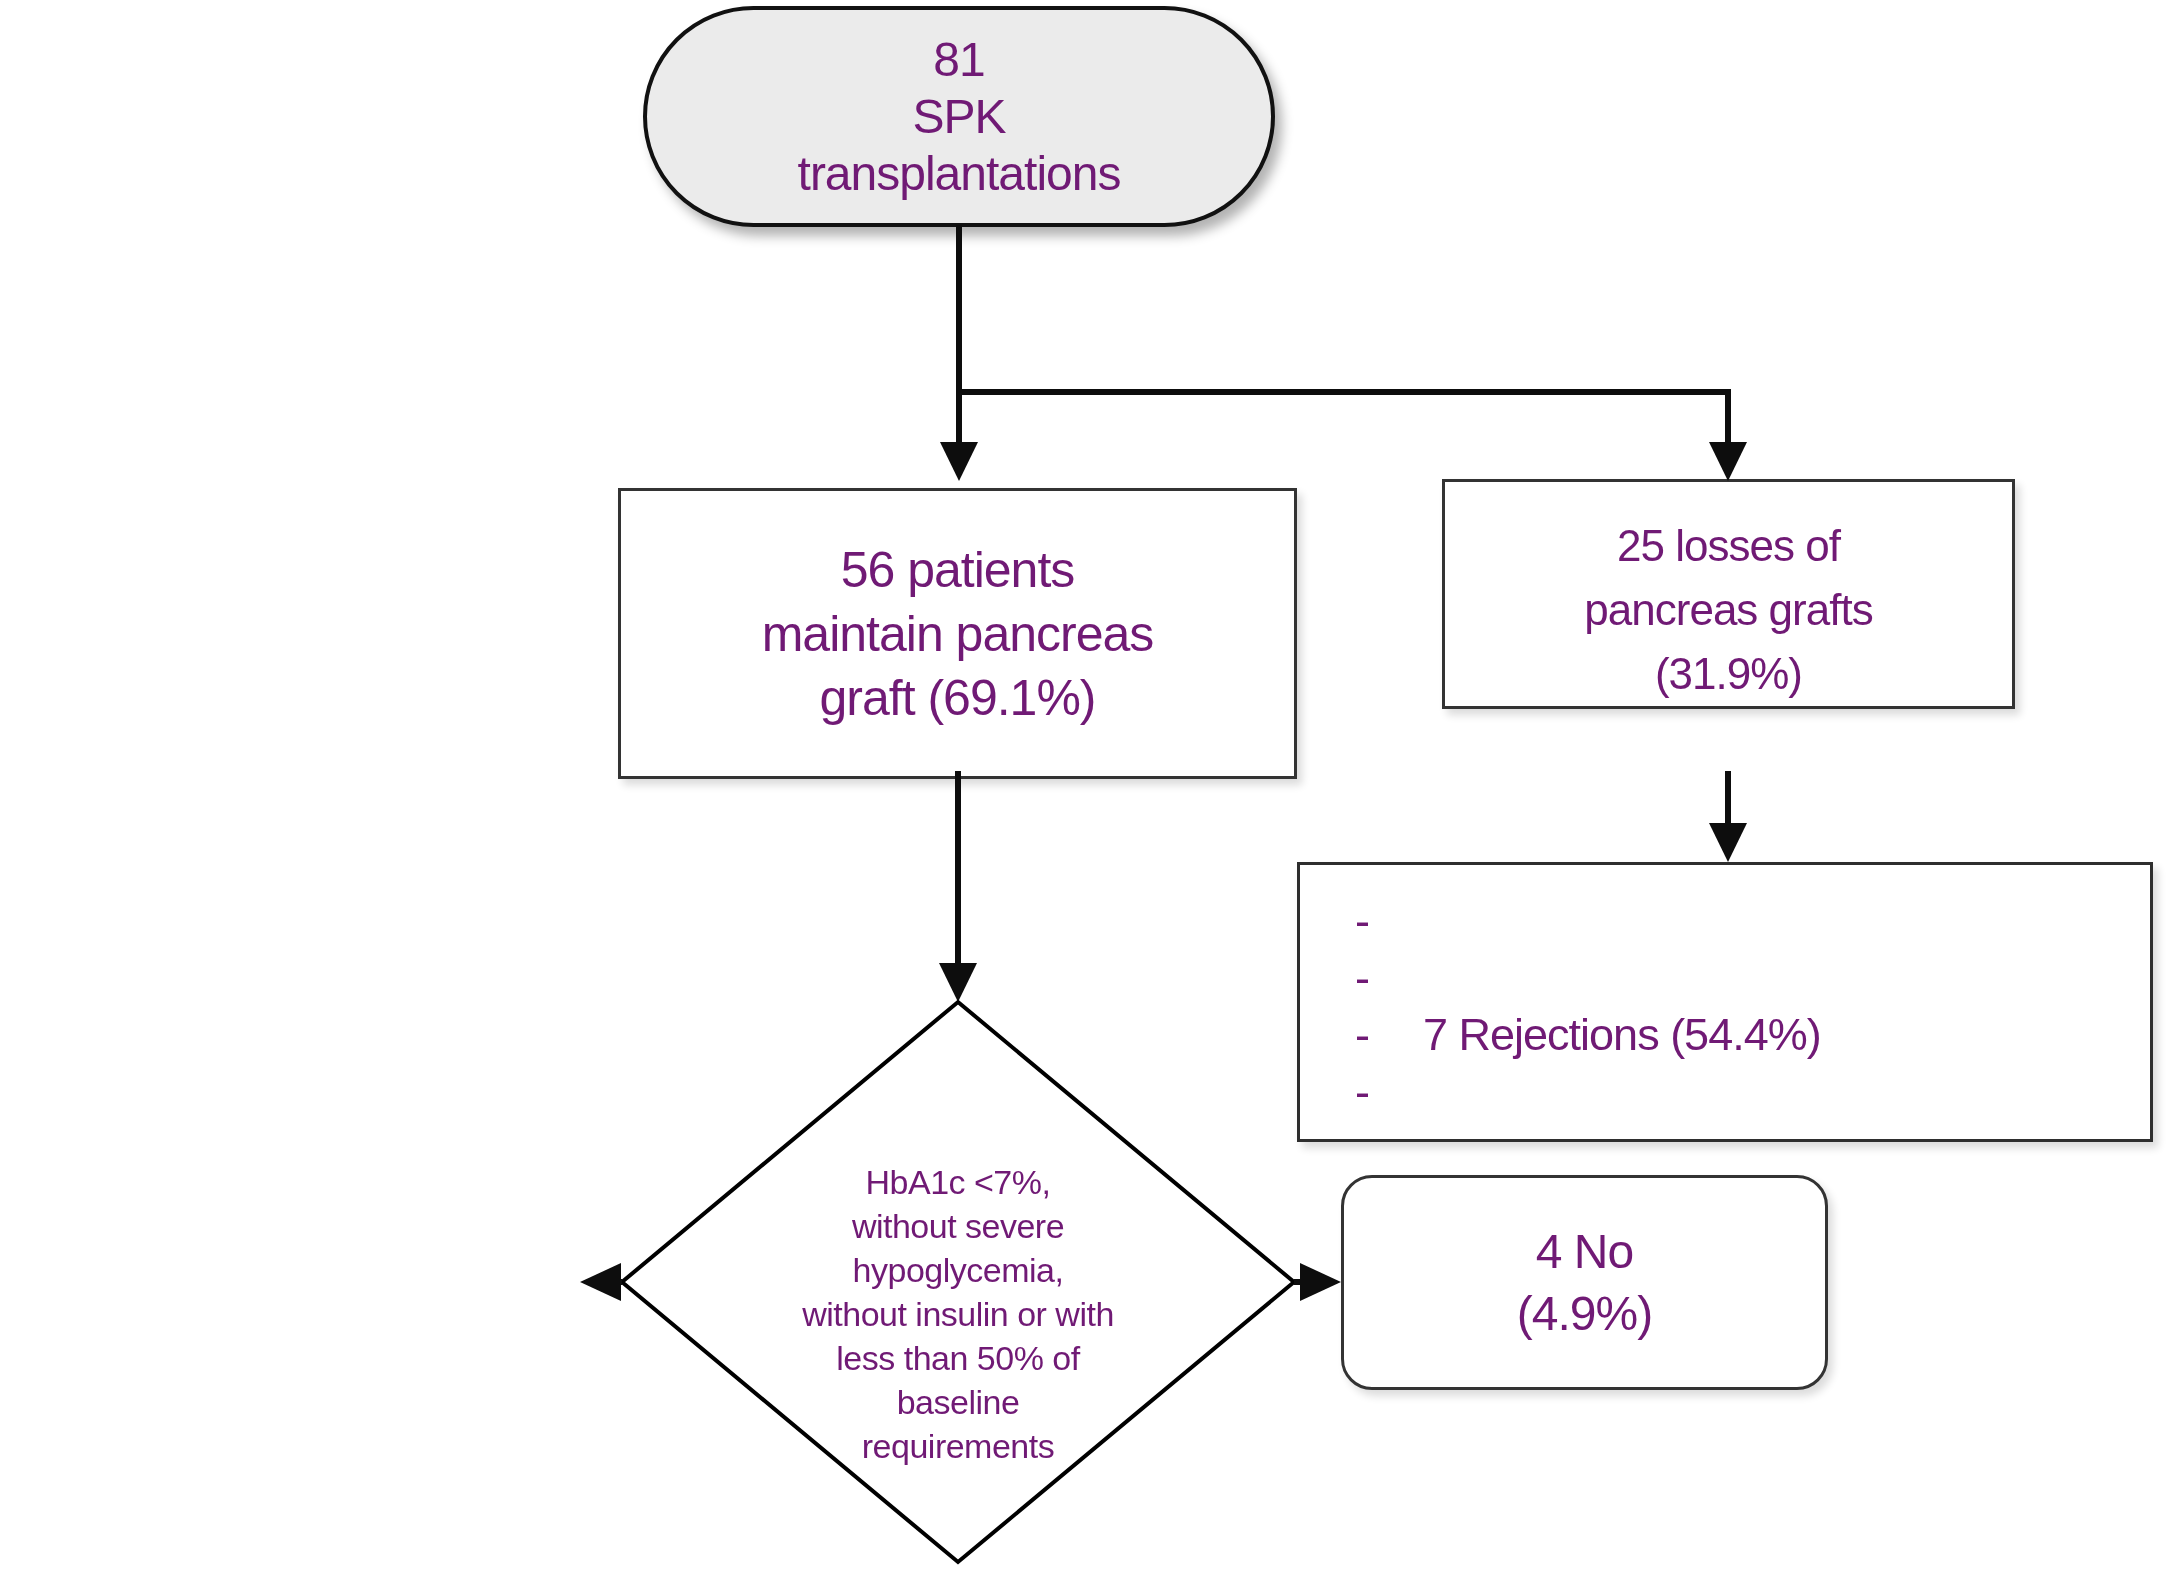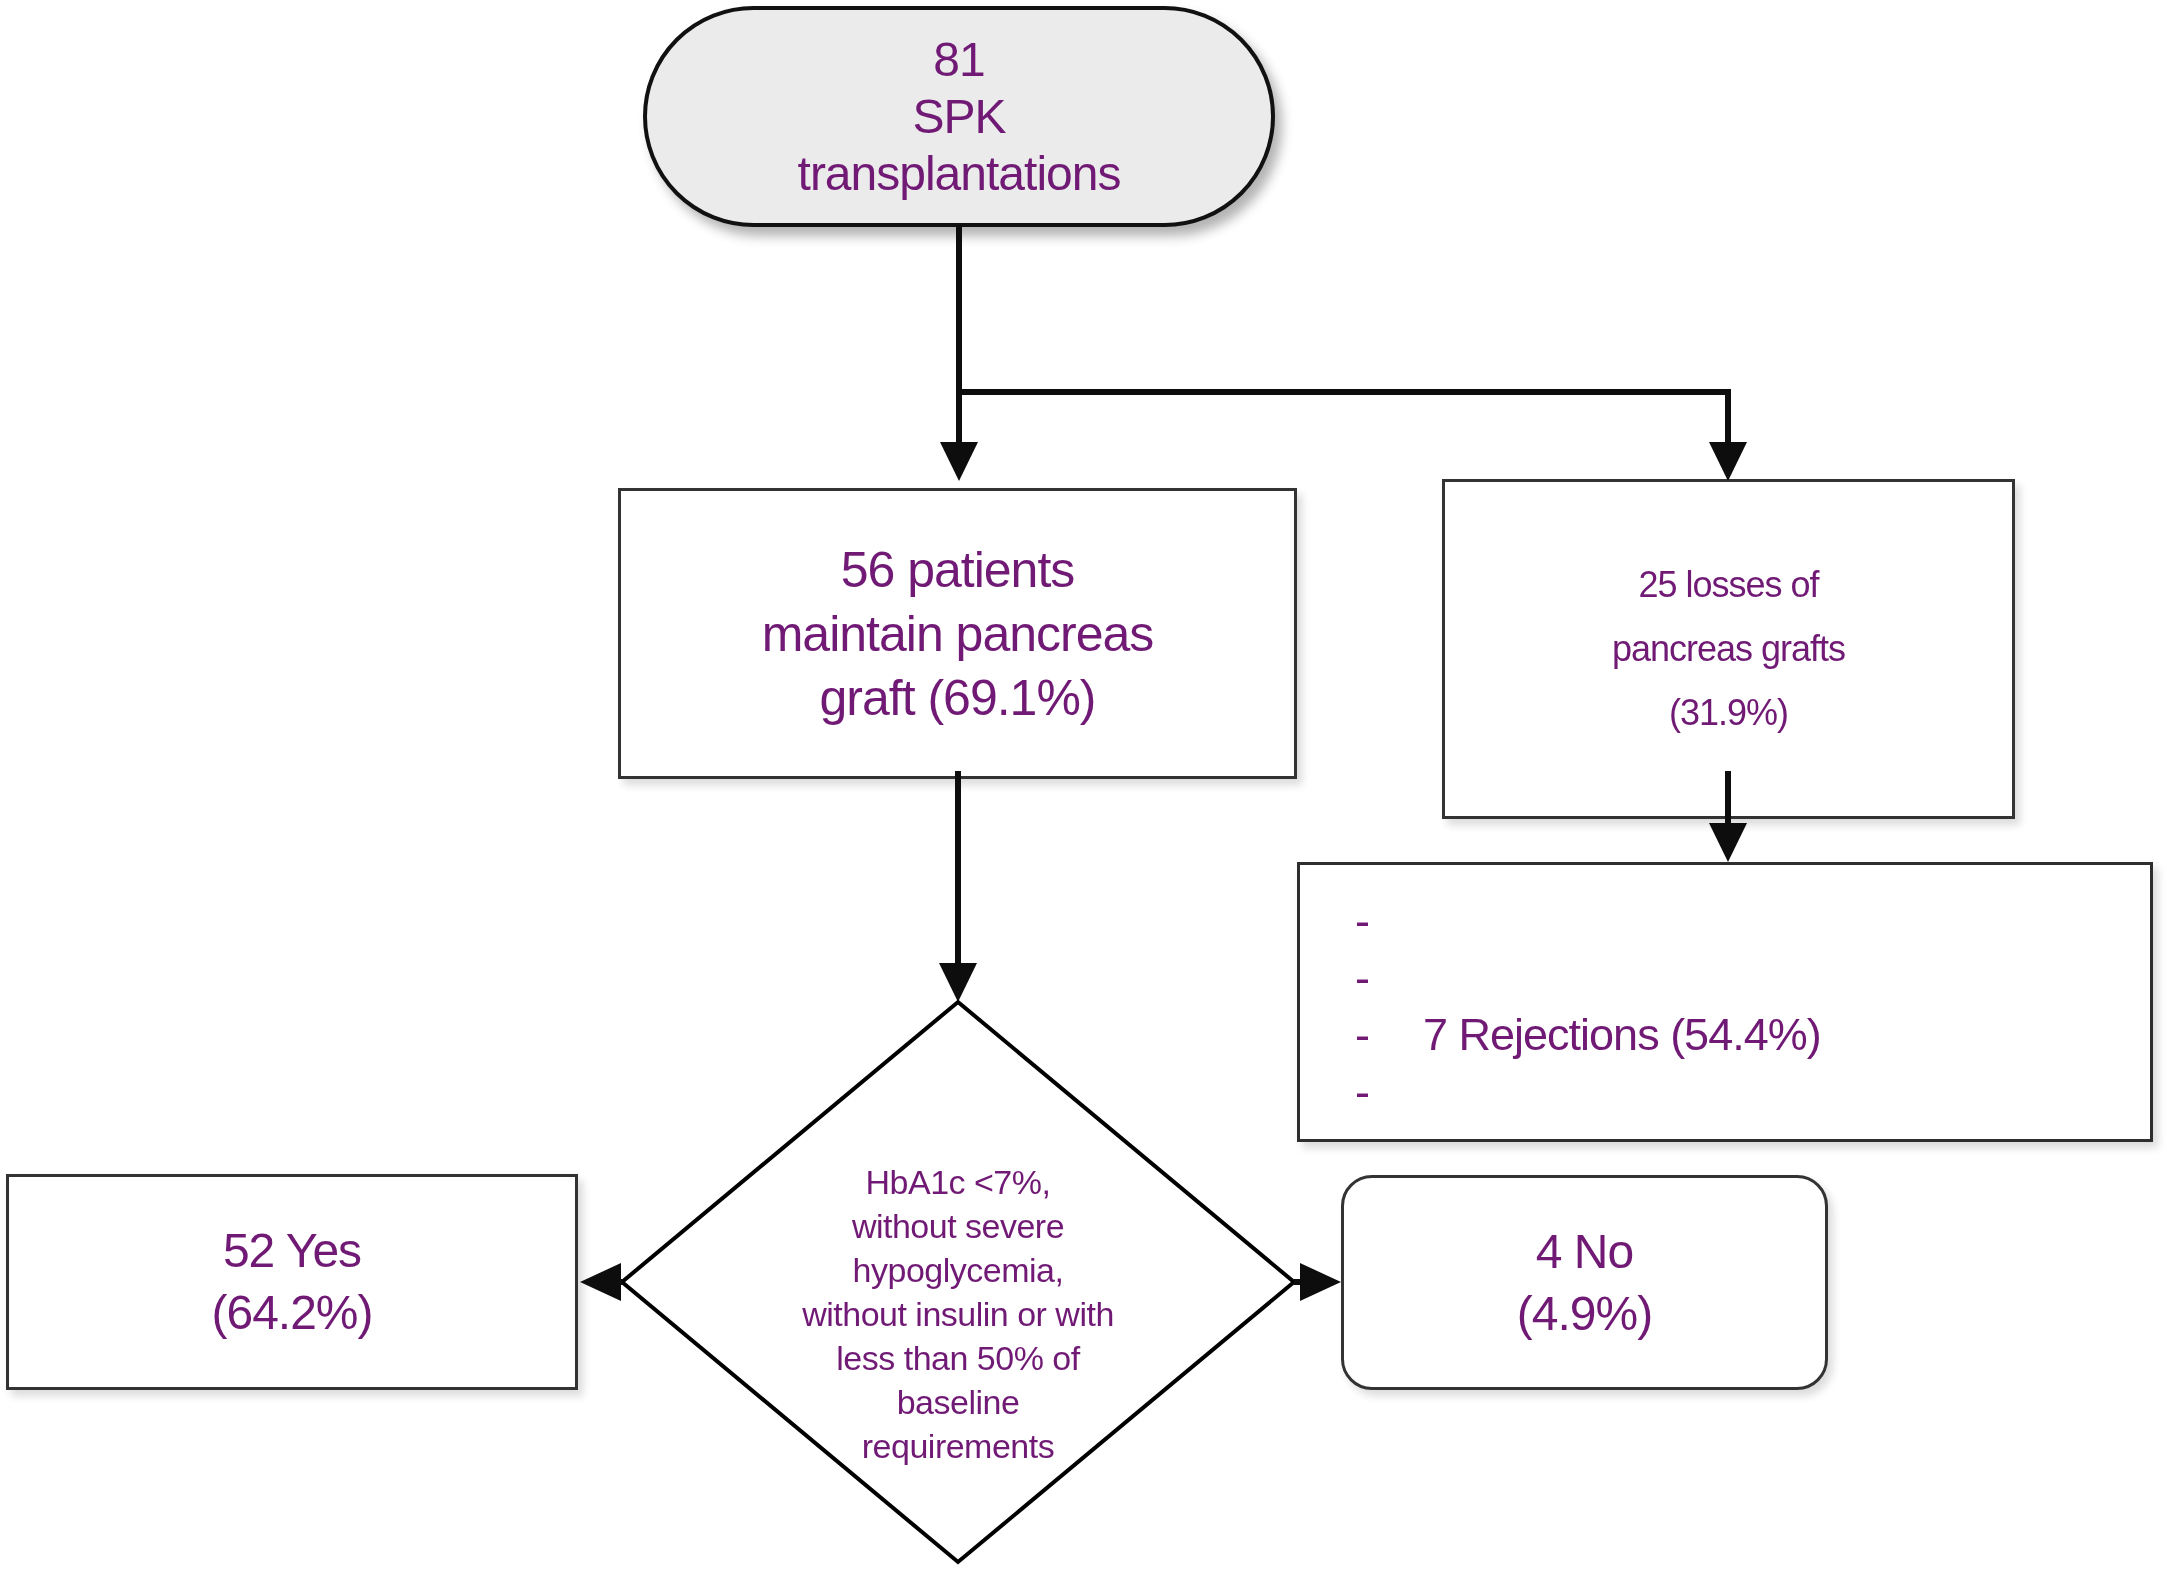--- a/index.html
+++ b/index.html
@@ -44,24 +44,25 @@
   }
   #node-maintain {
     left: 618px; top: 488px;
     width: 679px; height: 291px;
     font-size: 50px;
     line-height: 64px;
     box-shadow: 5px 6px 8px rgba(0,0,0,0.14);
   }
   #node-losses {
     left: 1442px; top: 479px;
-    width: 573px; height: 340px;
-    font-size: 36px;
+    width: 573px; height: 230px;
+    font-size: 44px;
     line-height: 64px;
     box-shadow: 5px 6px 8px rgba(0,0,0,0.14);
+    align-items: flex-end;
   }
   #node-breakdown {
     left: 1297px; top: 862px;
     width: 856px; height: 280px;
     border-color: #2e2e2e;
     align-items: flex-start;
     justify-content: flex-start;
     text-align: left;
     padding: 27px 10px 0 55px;
     box-shadow: 5px 6px 8px rgba(0,0,0,0.14);
@@ -165,24 +166,20 @@
       <li>
         <span class="dash">-</span>
         <span>7 Rejections (54.4%)</span>
       </li>
       <li>
         <span class="dash">-</span>
       </li>
     </ul>
   </div>
 
-  <div class="node" id="node-yes">
-    <div class="node-text">52 Yes
-(64.2%)</div>
-  </div>
 
   <div class="node" id="node-no">
     <div class="node-text">4 No
 (4.9%)</div>
   </div>
 
   <svg id="connector-layer" viewBox="0 0 2167 1571" xmlns="http://www.w3.org/2000/svg">
 
     <line class="wire" x1="959" y1="225" x2="959" y2="446"></line>
     <line class="wire" x1="956" y1="392" x2="1731" y2="392"></line>

